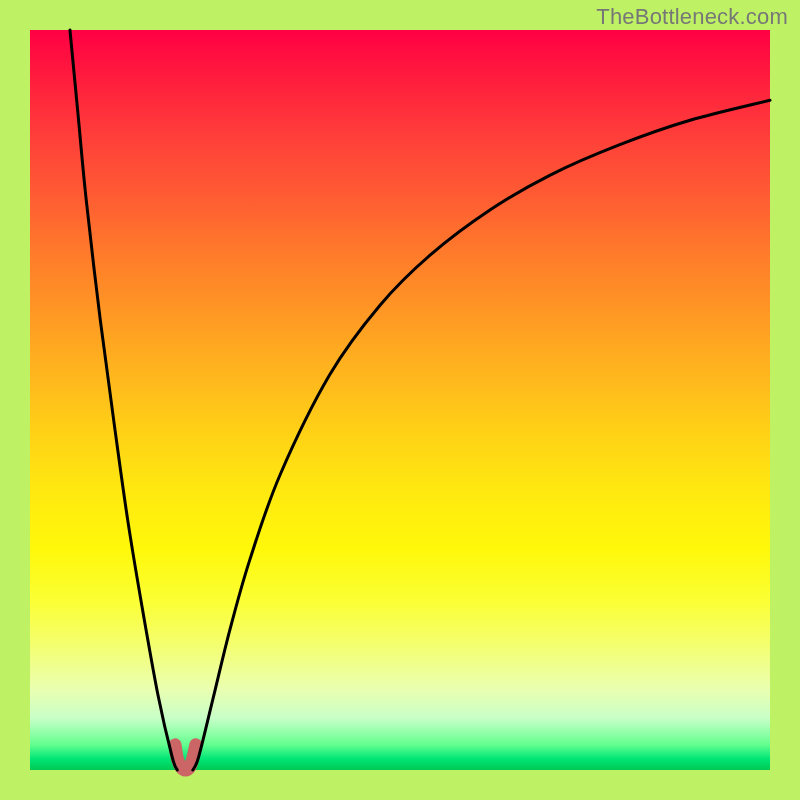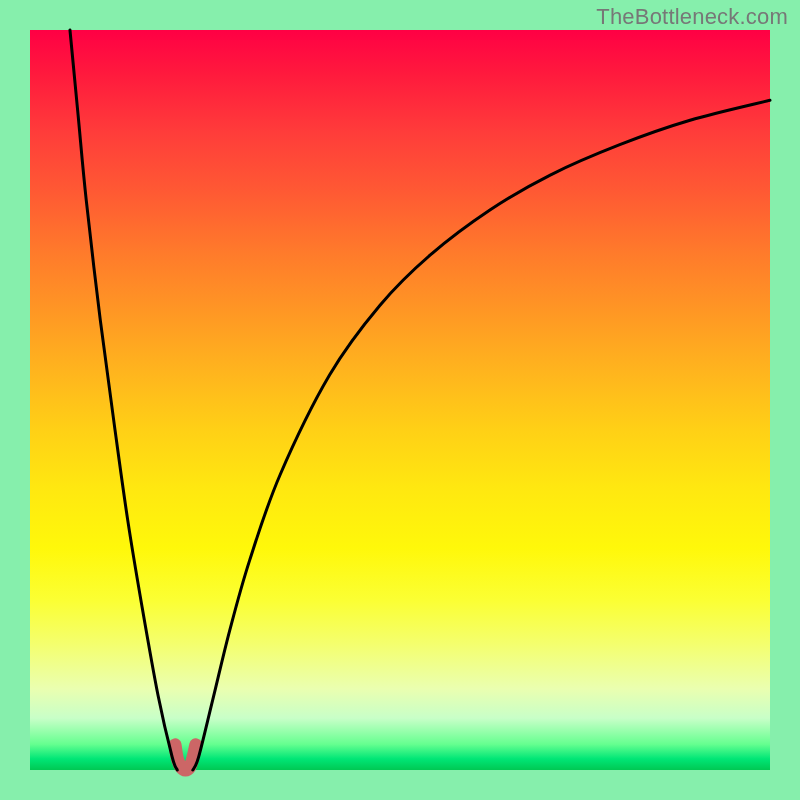--- a/index.html
+++ b/index.html
@@ -10,21 +10,21 @@
     background: #000;
     overflow: hidden;
     font-family: Arial, Helvetica, sans-serif;
   }
   .frame {
     position: absolute;
     left: 0;
     top: 0;
     width: 800px;
     height: 800px;
-    background: #86efac;
+    background: #bef264;
   }
   .plot {
     position: absolute;
     left: 30px;
     top: 30px;
     width: 740px;
     height: 740px;
     
     background: linear-gradient(to bottom,
       #ff0044 0%,

